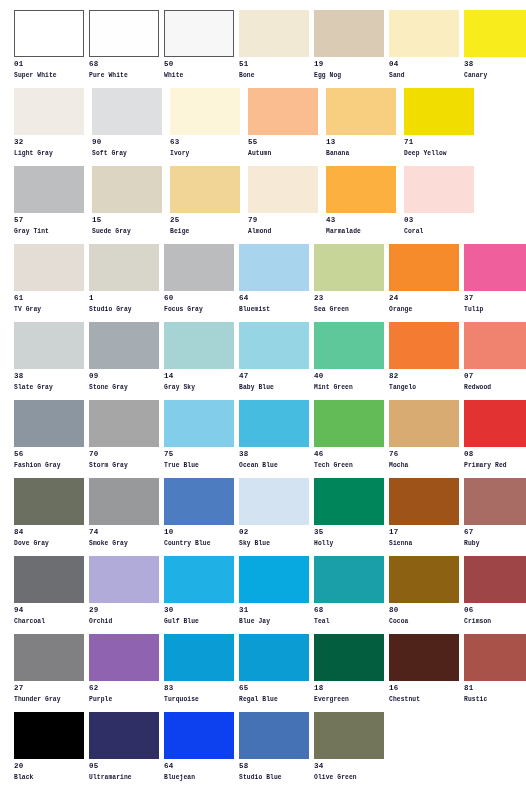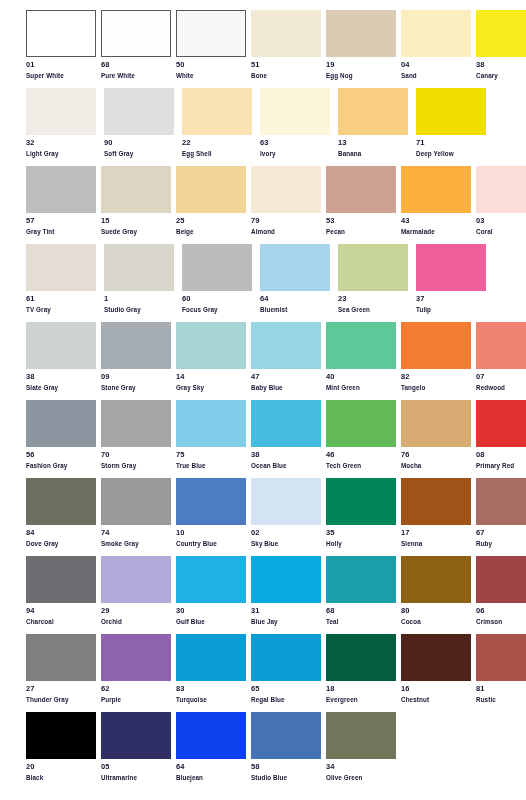--- a/index.html
+++ b/index.html
@@ -10,21 +10,22 @@
   }
   body {
     width: 526px;
     height: 800px;
     font-family: "Liberation Sans", sans-serif;
     color: #1a1a2e;
     overflow: hidden;
   }
   #chart {
     width: 422px;
-    padding: 10px 0 0 12px;
+    padding: 10px 0 0 0;
+    font-family: Liberation Mono, monospace;
   }
   .swatch-row {
     display: flex;
     width: 526px;
     height: 78px;
     padding-left: 14px;
   }
   .cell {
     width: 73px;
     margin-right: 5px;
@@ -126,34 +127,34 @@
         </div>
       </div>
       <div class="cell">
         <div class="chip" style="background: rgb(222, 223, 224);"></div>
         <div class="meta">
           <span class="code">90</span>
           <span class="name">Soft Gray</span>
         </div>
       </div>
       <div class="cell">
-        <div class="chip" style="background: rgb(251, 226, 179);"></div>
-        <div class="meta">
-          <span class="code">22</span>
-          <span class="name">Egg Shell</span>
-        </div>
-      </div>
-      <div class="cell">
         <div class="chip" style="background: rgb(253, 245, 217);"></div>
         <div class="meta">
           <span class="code">63</span>
           <span class="name">Ivory</span>
         </div>
       </div>
       <div class="cell">
+        <div class="chip" style="background: rgb(250, 189, 143);"></div>
+        <div class="meta">
+          <span class="code">55</span>
+          <span class="name">Autumn</span>
+        </div>
+      </div>
+      <div class="cell">
         <div class="chip" style="background: rgb(248, 207, 129);"></div>
         <div class="meta">
           <span class="code">13</span>
           <span class="name">Banana</span>
         </div>
       </div>
       <div class="cell">
         <div class="chip" style="background: rgb(242, 221, 0);"></div>
         <div class="meta">
           <span class="code">71</span>
@@ -184,27 +185,20 @@
         </div>
       </div>
       <div class="cell">
         <div class="chip" style="background: rgb(246, 233, 214);"></div>
         <div class="meta">
           <span class="code">79</span>
           <span class="name">Almond</span>
         </div>
       </div>
       <div class="cell">
-        <div class="chip" style="background: rgb(205, 161, 147);"></div>
-        <div class="meta">
-          <span class="code">53</span>
-          <span class="name">Pecan</span>
-        </div>
-      </div>
-      <div class="cell">
         <div class="chip" style="background: rgb(251, 176, 64);"></div>
         <div class="meta">
           <span class="code">43</span>
           <span class="name">Marmalade</span>
         </div>
       </div>
       <div class="cell">
         <div class="chip" style="background: rgb(252, 220, 214);"></div>
         <div class="meta">
           <span class="code">03</span>
@@ -239,20 +233,27 @@
         <div class="meta">
           <span class="code">64</span>
           <span class="name">Bluemist</span>
         </div>
       </div>
       <div class="cell">
         <div class="chip" style="background: rgb(199, 213, 152);"></div>
         <div class="meta">
           <span class="code">23</span>
           <span class="name">Sea Green</span>
+        </div>
+      </div>
+      <div class="cell">
+        <div class="chip" style="background: rgb(246, 139, 44);"></div>
+        <div class="meta">
+          <span class="code">24</span>
+          <span class="name">Orange</span>
         </div>
       </div>
       <div class="cell">
         <div class="chip" style="background: rgb(238, 95, 155);"></div>
         <div class="meta">
           <span class="code">37</span>
           <span class="name">Tulip</span>
         </div>
       </div>
     </div>

